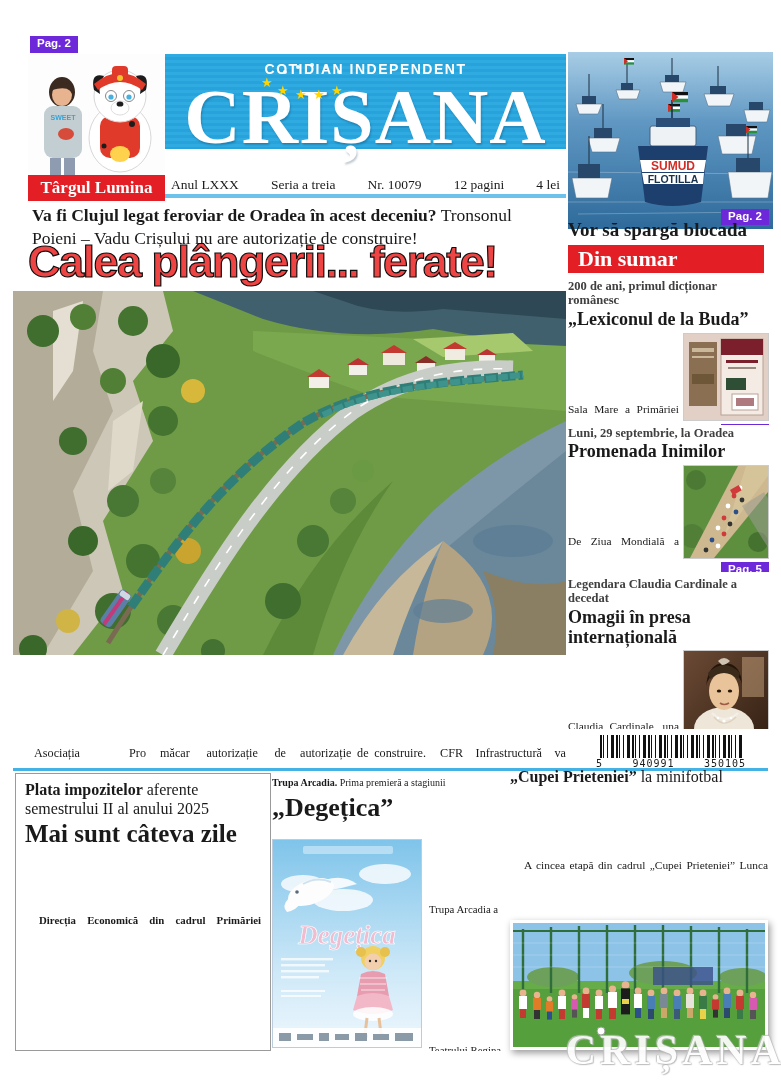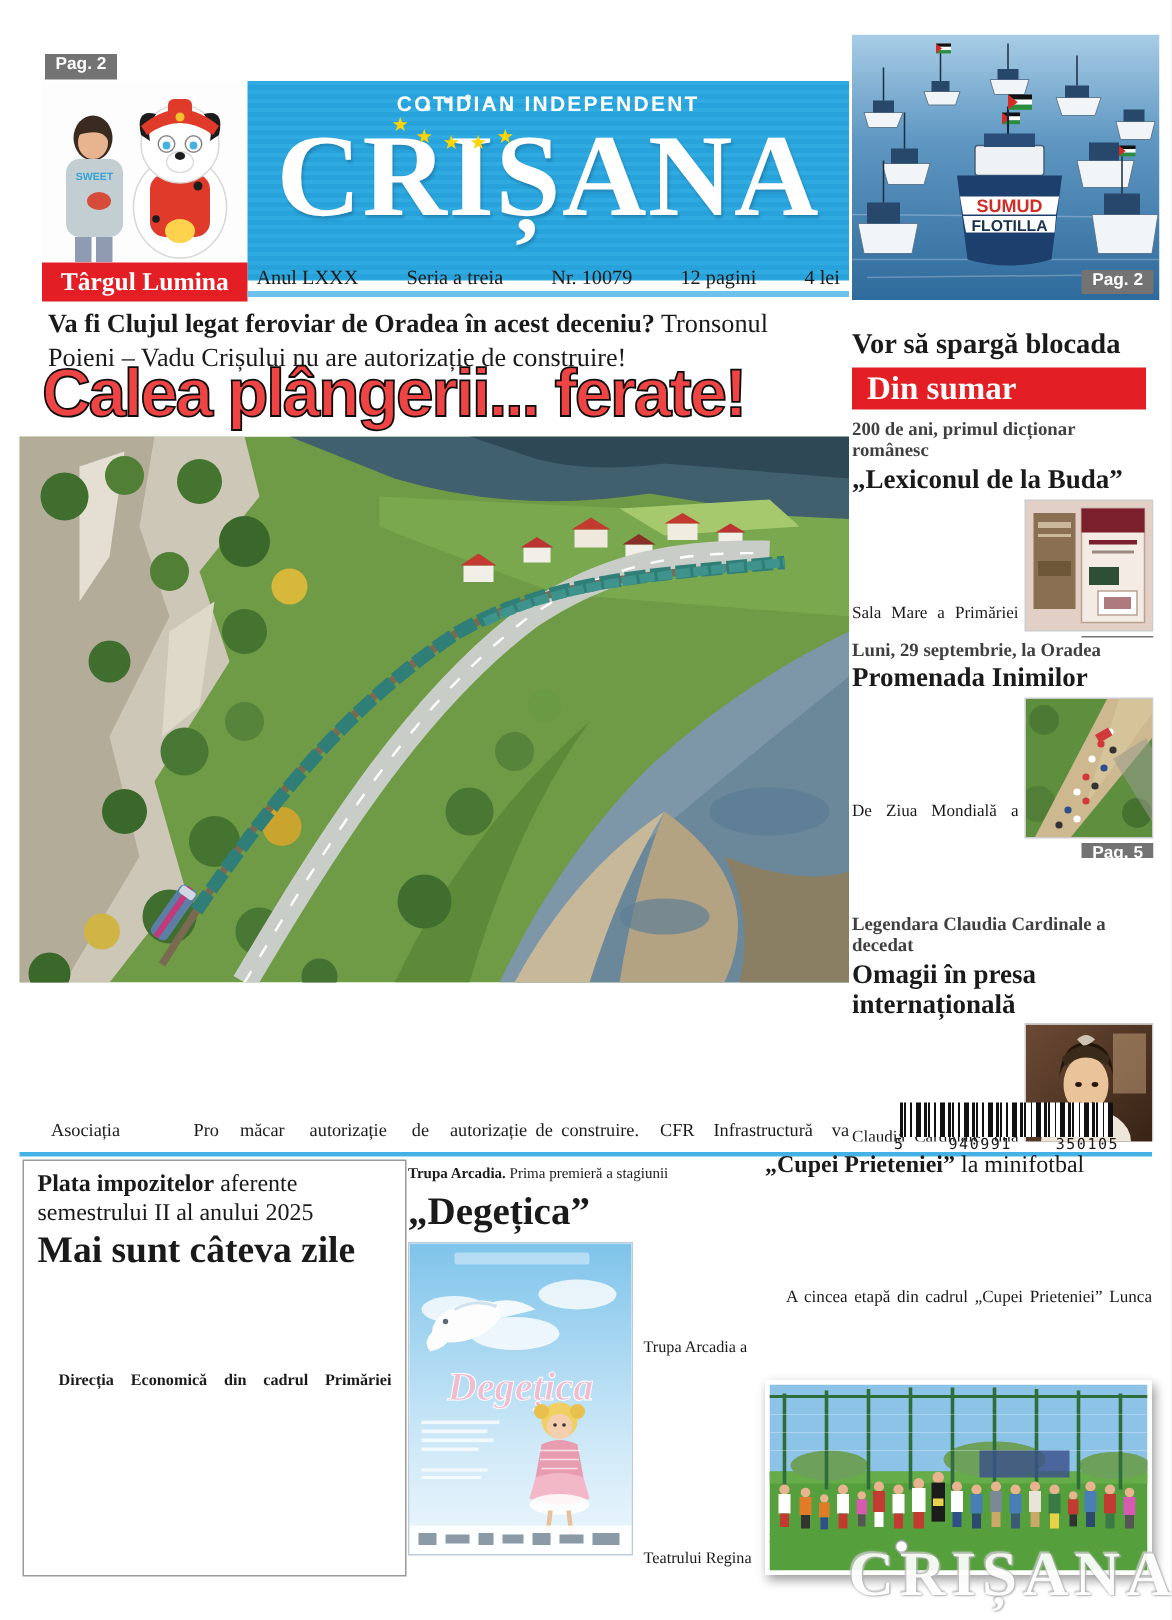--- a/index.html
+++ b/index.html
@@ -1,22 +1,22 @@
 <!DOCTYPE html>
 <html><head>
 <meta charset="utf-8">
 <style>
   html,body{margin:0;padding:0;background:#e9e9e9;}
   #page{position:relative;width:781px;height:1080px;background:#fff;margin:0 auto;
         font-family:"Liberation Serif",serif;color:#1a1a1a;overflow:hidden;}
   .abs{position:absolute;}
-  .red-badge{display:inline-block;background:#737373;color:#fff;
+  .red-badge{display:inline-block;background:#6d28d9;color:#fff;
              font:bold 11.5px "Liberation Sans",sans-serif;padding:2px 7px 3px;line-height:1;}
   
-  .masthead{left:165px;top:54px;width:401px;height:133px;
+  .masthead{left:165px;top:54px;width:401px;height:95px;
             background:repeating-linear-gradient(180deg,#2fabe2 0 3px,#28a2da 3px 6px);}
   .tagline{position:absolute;top:7px;left:0;width:100%;text-align:center;color:#fff;
            font:bold 14px "Liberation Sans",sans-serif;letter-spacing:1.5px;}
   .mast-title{position:absolute;top:24px;left:0;width:100%;text-align:center;color:#fff;
               font:bold 78px/1.0 "Liberation Serif",serif;letter-spacing:1px;
               text-shadow:1px 2px 2px rgba(0,40,70,.25);}
   .star{position:absolute;color:#ffd400;font-size:13px;line-height:1;}
   .dot{position:absolute;width:4px;height:4px;border-radius:50%;background:#fff;opacity:.9;}
   .promo{left:28px;top:175px;width:137px;height:26px;background:#e31e24;color:#fff;
          font:bold 17px/26px "Liberation Serif",serif;text-align:center;}
@@ -32,21 +32,21 @@
                  font:bold 45px/1.05 "Liberation Sans",sans-serif;letter-spacing:-1.5px;
                  -webkit-text-stroke:1.2px #0d0d0d;}
   .lead-photo{left:13px;top:291px;width:553px;height:364px;}
   .lead-cols{left:20px;top:661px;width:546px;height:104px;display:grid;
              grid-template-columns:repeat(4,1fr);column-gap:14px;
              font:12.2px/15.1 "Liberation Serif",serif;text-align:justify;overflow:hidden;}
   .lead-cols p{margin:0;}
   .indent{text-indent:14px;}
   .blue-divider{left:13px;top:768px;width:755px;height:3px;background:#45b2e5;}
   
-  .flotilla{left:568px;top:23px;width:205px;height:177px;}
+  .flotilla{left:568px;top:52px;width:205px;height:177px;}
   .flot-badge{position:absolute;right:4px;bottom:4px;}
   .rail-head{left:568px;top:219px;width:205px;font:bold 19px "Liberation Serif",serif;}
   .dinsumar{left:568px;top:245px;width:186px;height:28px;background:#e31e24;color:#fff;
             font:bold 22px/28px "Liberation Serif",serif;padding-left:10px;}
   .sum-item{left:568px;width:201px;height:146px;overflow:hidden;}
   .sum-kicker{font:bold 12.5px/1.15 "Liberation Serif",serif;color:#404040;}
   .sum-headline{font:bold 18px/1.1 "Liberation Serif",serif;margin:2px 0 3px;}
   .sum-row{display:flex;gap:6px;}
   .sum-body{flex:1;font:11.4px/13.4 "Liberation Serif",serif;text-align:justify;}
   .sum-media{width:84px;flex:0 0 84px;display:flex;flex-direction:column;align-items:flex-end;}
@@ -58,21 +58,21 @@
   .bar-digits{font:10px "DejaVu Sans Mono",monospace;letter-spacing:1px;display:flex;
               justify-content:space-between;padding:0 4px;}
   
   .box-taxes{left:15px;top:773px;width:256px;height:278px;border:1px solid #9a9a9a;
              padding:6px 9px;box-sizing:border-box;overflow:hidden;}
   .sec-kicker{font:16px/19px "Liberation Serif",serif;}
   .sec-kicker b{font-weight:bold;}
   .taxes-headline{font:bold 25px/1.05 "Liberation Serif",serif;margin:3px 0 4px;}
   .taxes-lead{font:bold 10.8px/12.8 "Liberation Serif",serif;text-align:justify;margin:0;}
   .sec-theatre{left:272px;top:773px;width:233px;height:278px;overflow:hidden;}
-  .theatre-headline{font:bold 26px/1.05 "Liberation Serif",serif;margin:2px 0 7px;}
+  .theatre-headline{font:bold 26px/1.05 "Liberation Serif",serif;margin:2px 0 18px;}
   .theatre-row{display:flex;gap:7px;}
   .theatre-body{flex:1;font:10.8px/13 "Liberation Serif",serif;}
   .sec-foot{left:510px;top:767px;width:258px;height:313px;}
   .foot-headline{font:bold 26px/1.08 "Liberation Serif",serif;margin:2px 0 4px;}
   .foot-body{font:11.4px/14 "Liberation Serif",serif;text-align:justify;margin:0;}
   .foot-photo{left:510px;top:920px;width:252px;height:124px;border:3px solid #fff;
               box-shadow:2px 3px 7px rgba(0,0,0,.4);}
   .watermark{right:-4px;top:1026px;font:bold 42px "Liberation Serif",serif;color:#fff;
              letter-spacing:4px;opacity:.92;
              text-shadow:0 0 2px rgba(130,130,130,.8),1px 1px 1px #c9c9c9,-1px -1px 1px #d5d5d5;}
@@ -286,21 +286,21 @@
             <circle cx="34" cy="80" r="2.4" fill="#fff"></circle>
               <circle cx="22" cy="84" r="2.4" fill="#333"></circle>
           </g>
           <rect x="46" y="24" width="10" height="6" fill="#d13a3a" transform="rotate(-30 46 24)"></rect>
         </svg>
         <span class="red-badge">Pag. 5</span>
       </div>
     </div>
   </div>
 
-  <div class="abs sum-item" style="top:609px;height:152px;">
+  <div class="abs sum-item" style="top:577px;height:152px;">
     <div class="sum-kicker">Legendara Claudia Cardinale a decedat</div>
     <div class="sum-headline" style="width:150px;">Omagii în presa internațională</div>
     <div class="sum-row">
       <div class="sum-body">Claudia Cardinale, una dintre cele mai mari actrițe franco-italiene din toate timpurile, a murit marți la vârsta de 87 de ani în Nemours, lângă Paris, unde locuia. Anunțul a fost făcut de agentul său, Laurent Savry, pentru AFP.</div>
       <div class="sum-media">
         <svg width="84" height="96" viewBox="0 0 84 96">
           <defs>
               <linearGradient id="sep" x1="0" y1="0" x2="1" y2="1">
             <stop offset="0" stop-color="#6b4a35"></stop>
                 <stop offset="1" stop-color="#321f12"></stop>

